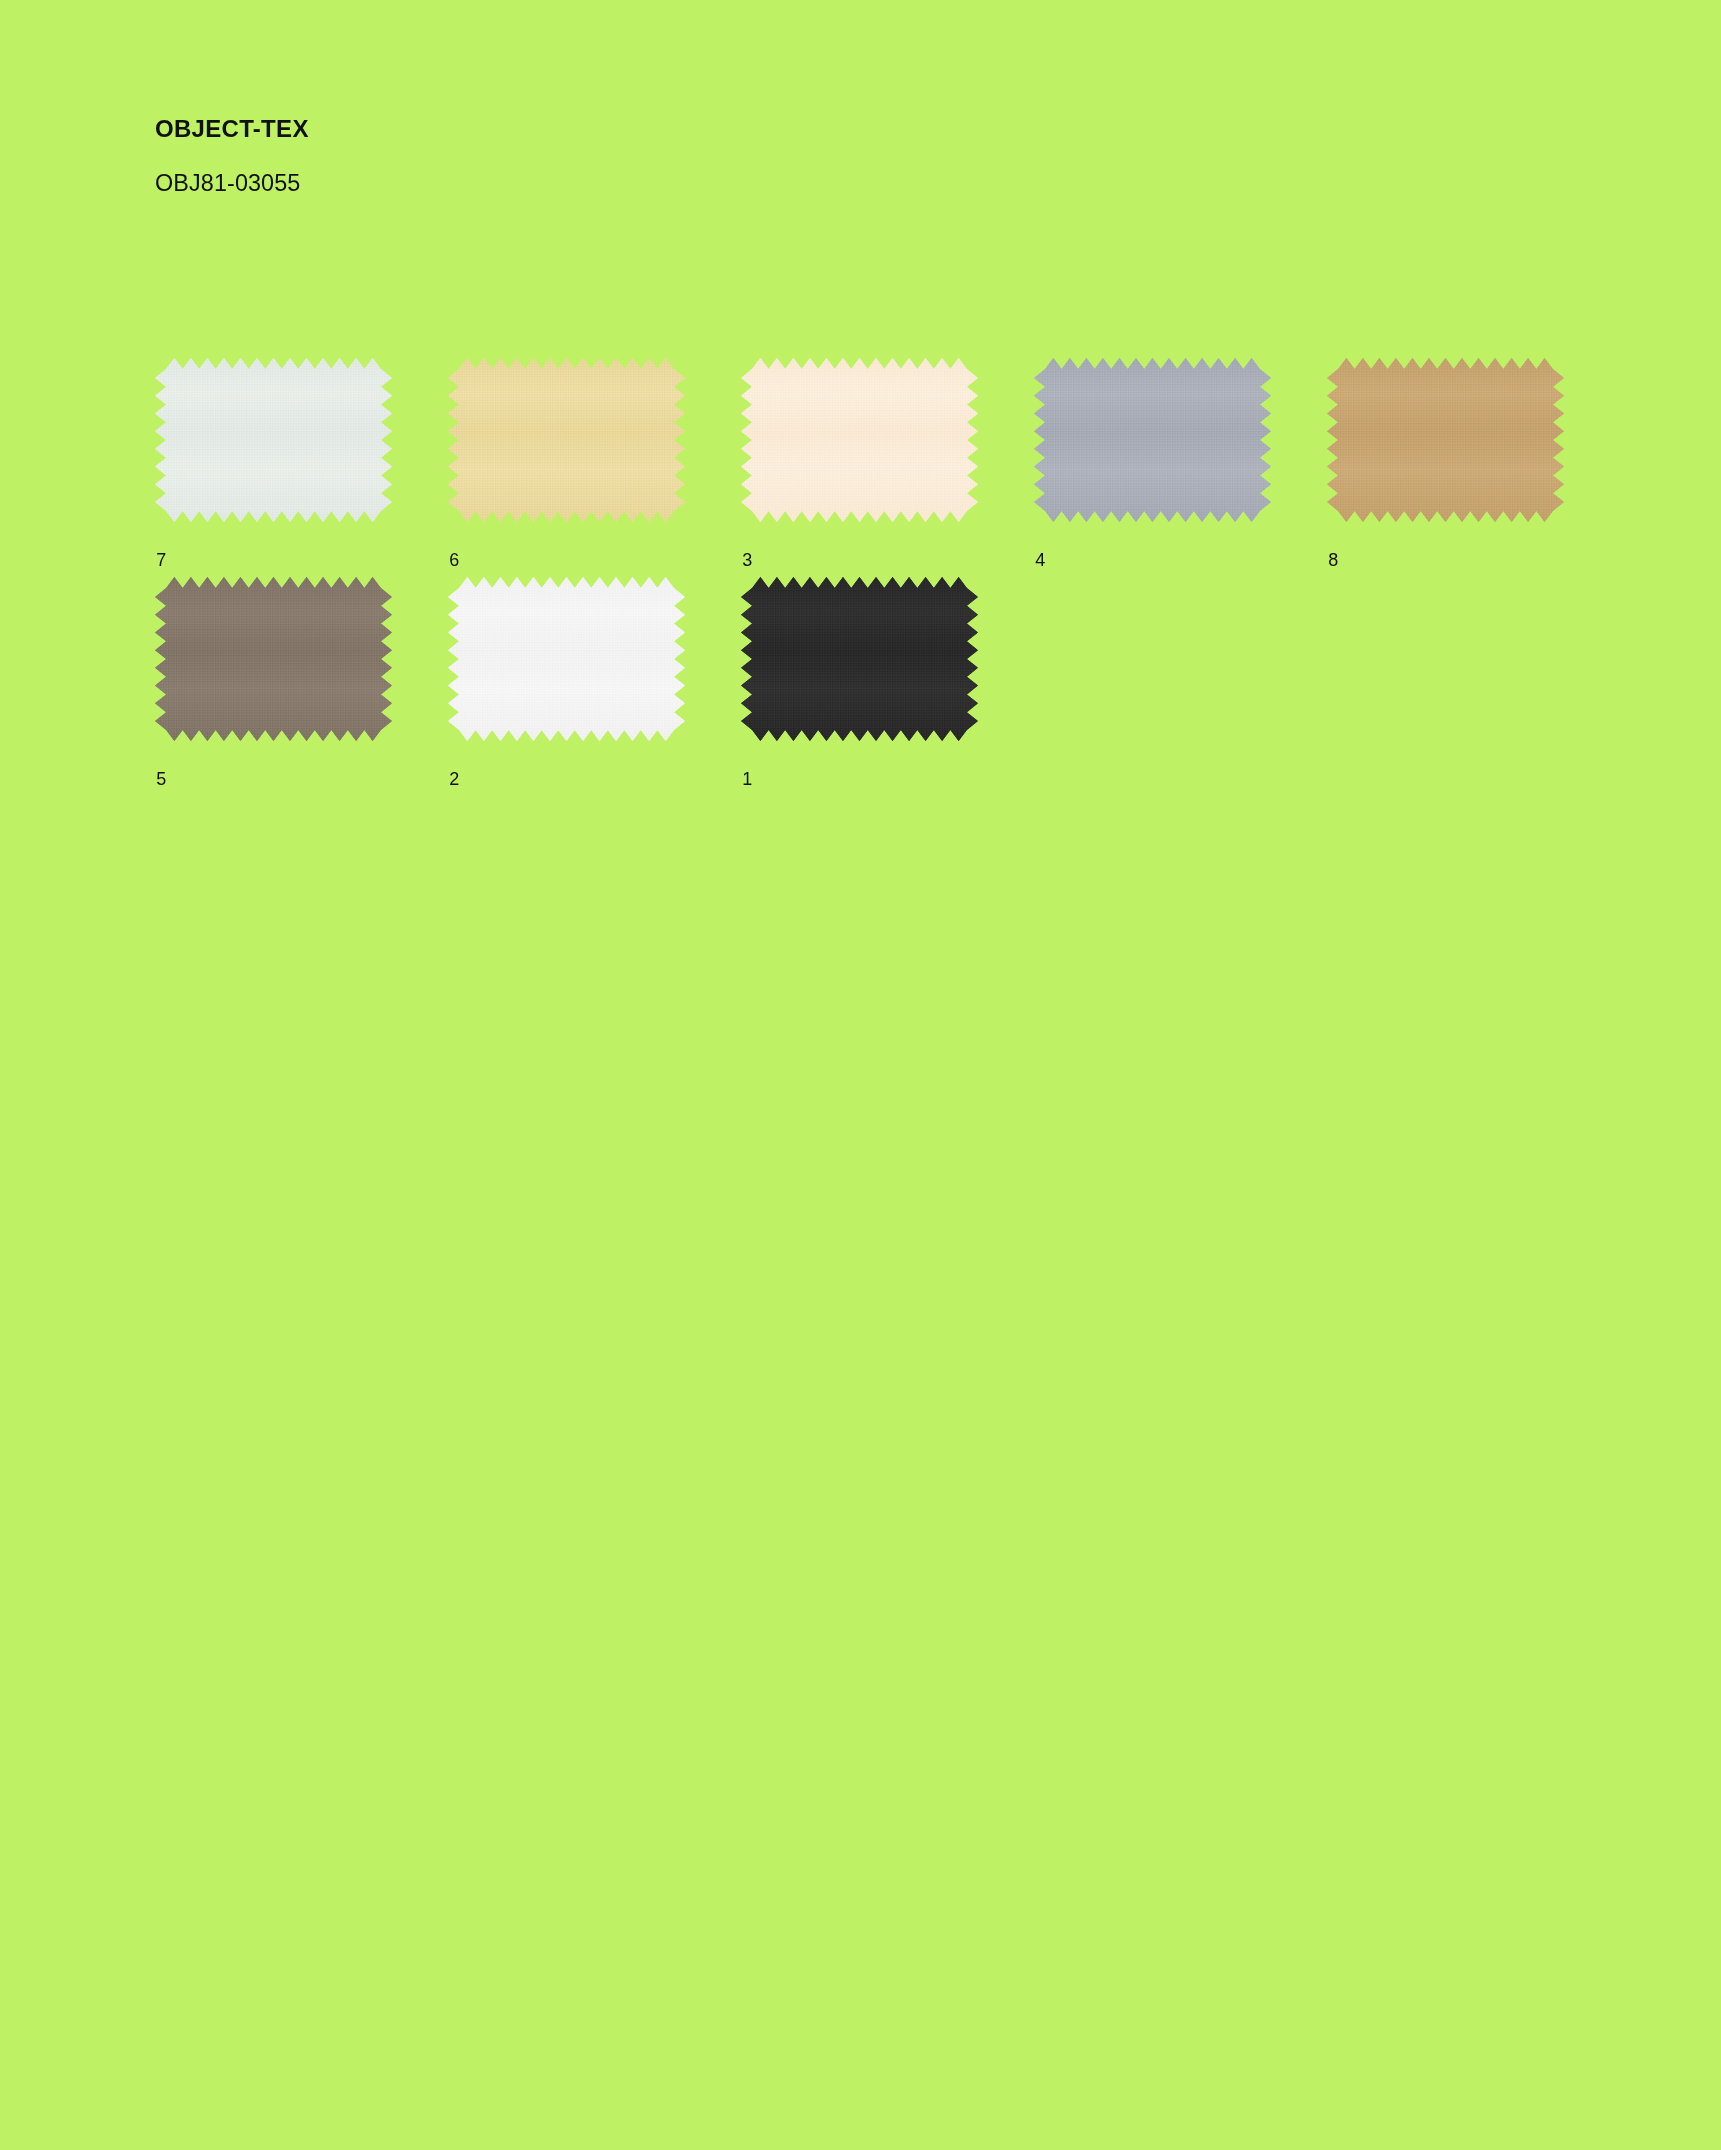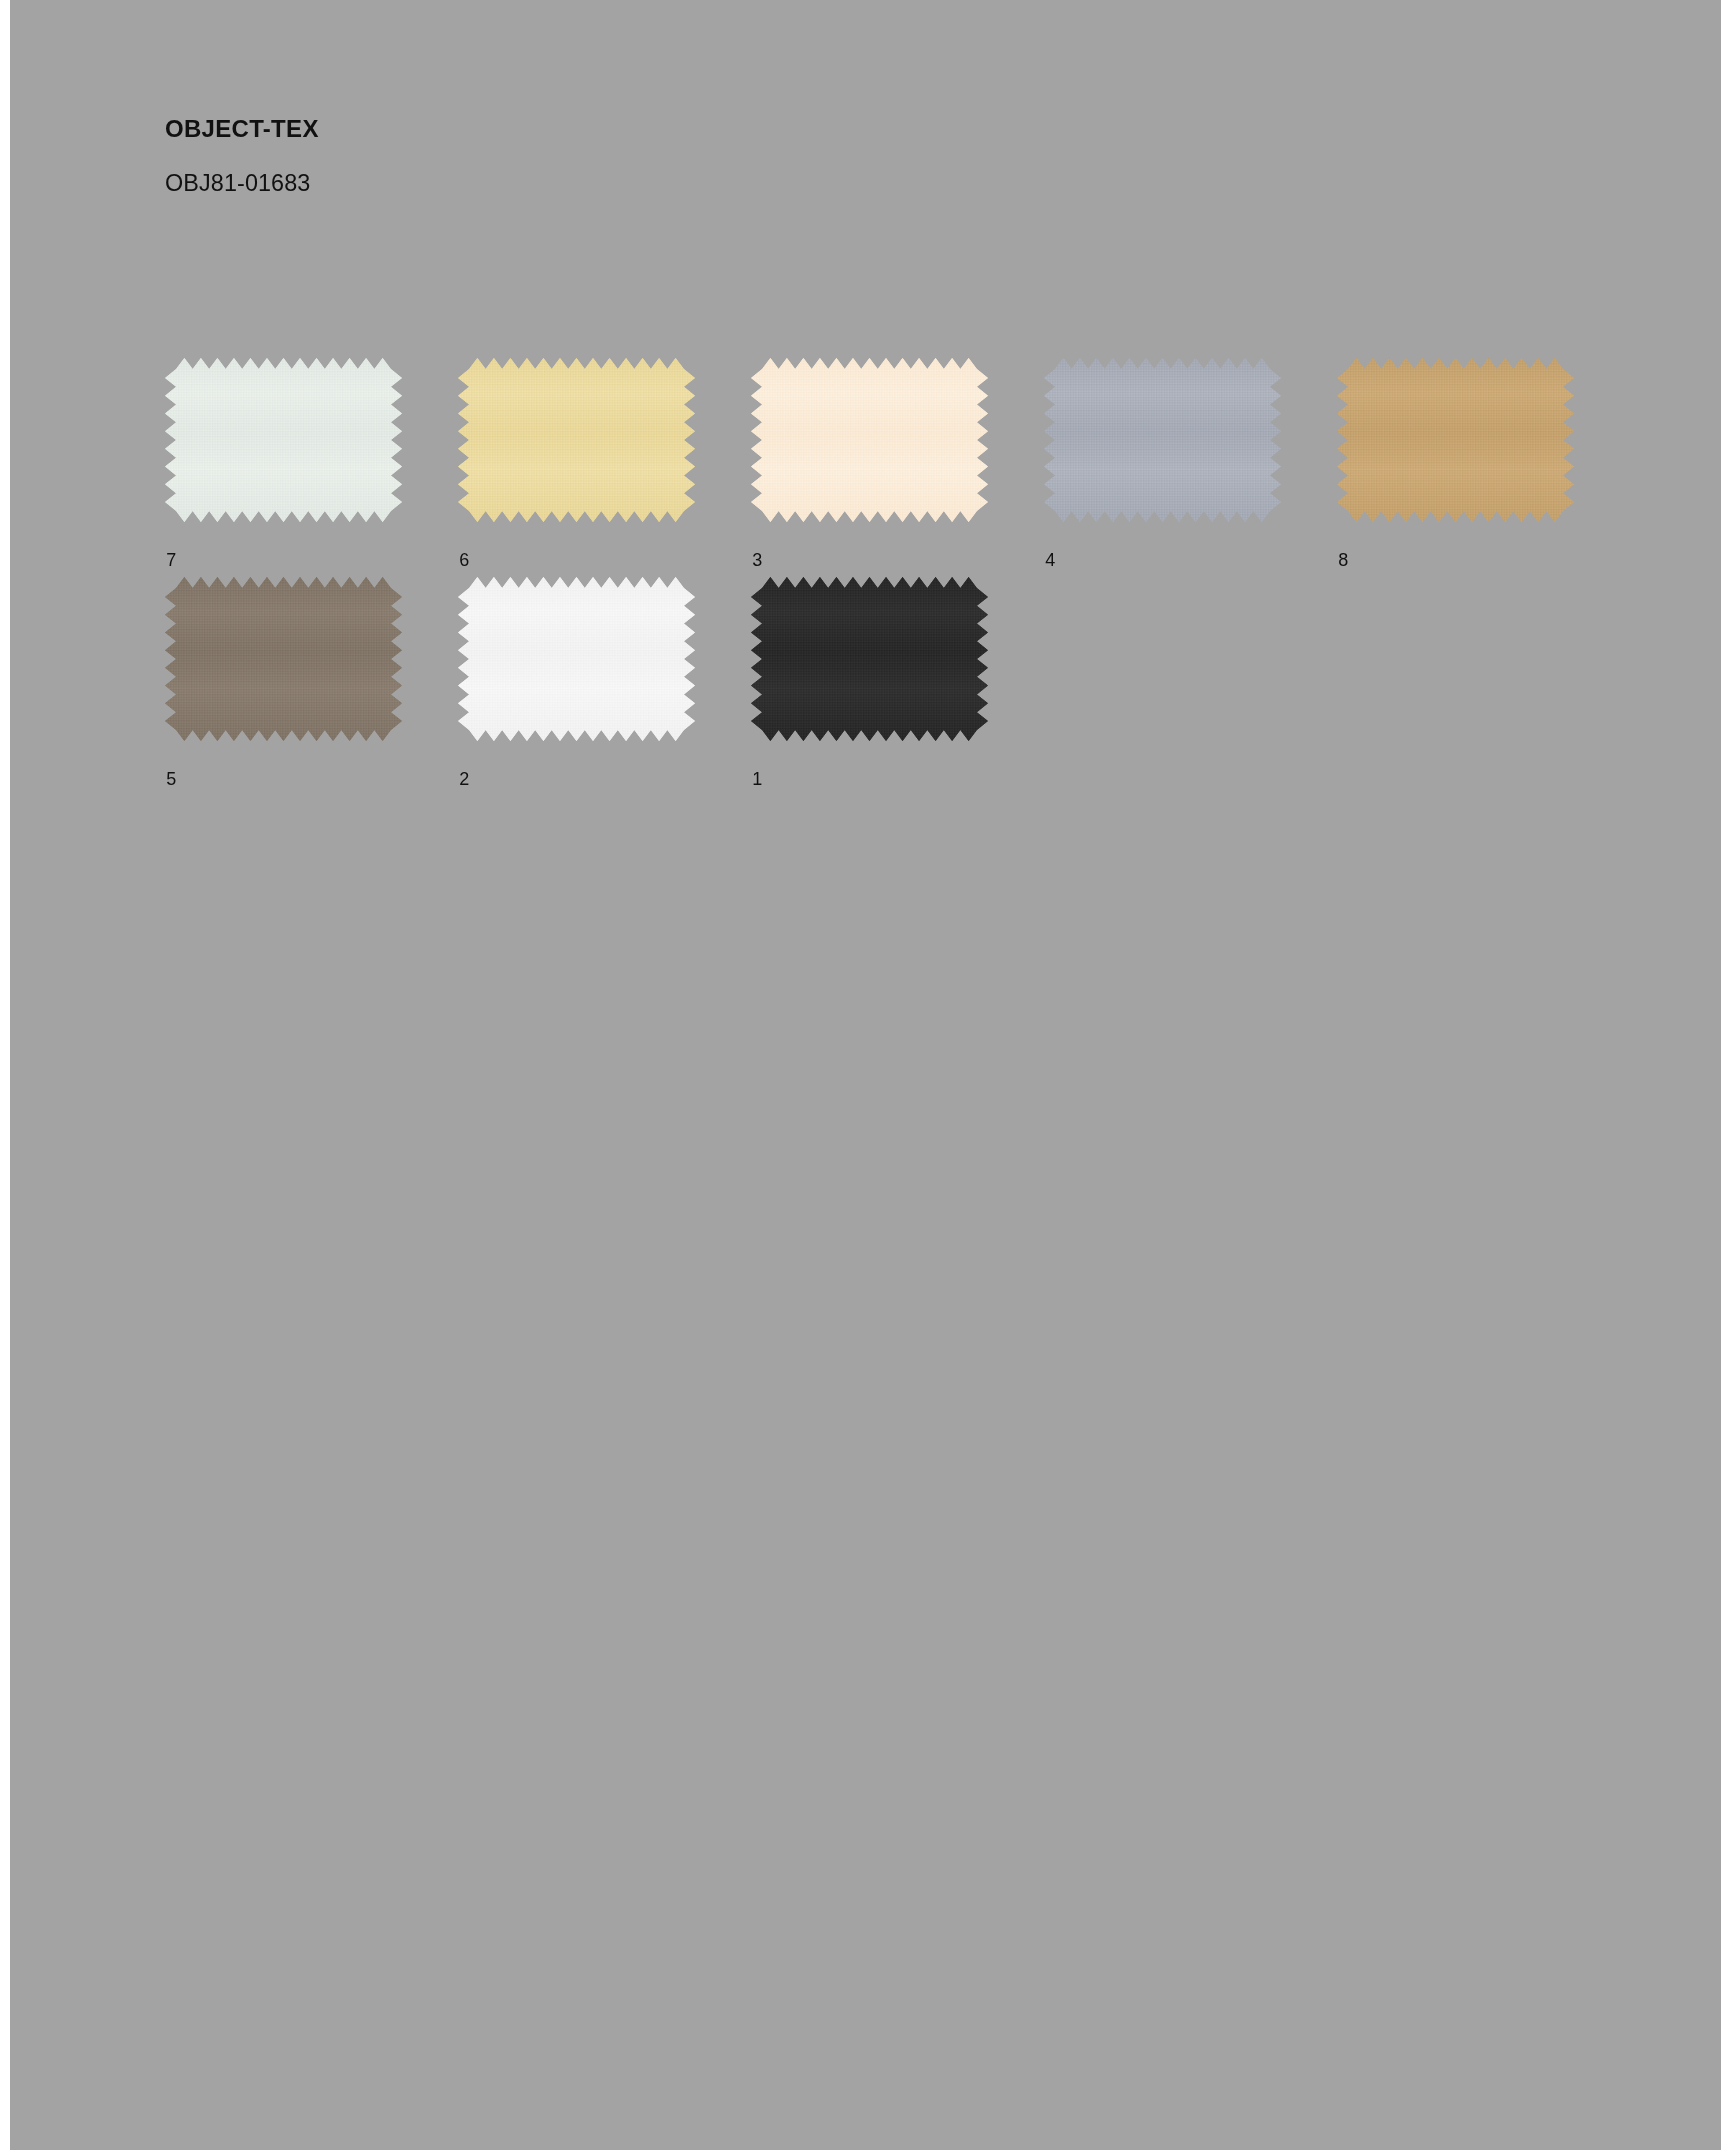--- a/index.html
+++ b/index.html
@@ -14,22 +14,21 @@
     font-family: "Liberation Sans", sans-serif;
     color: #111111;
     -webkit-font-smoothing: antialiased;
     overflow: hidden;
     position: relative;
   }
 
   #page {
     position: absolute;
     inset: 0;
-    background: #a3a3a3;
-    margin-left: 10px;
+    background: #bef264;
   }
 
   
   .header {
     position: absolute;
     left: 155px;
     top: 116px;
     width: 1040px;
   }
   .brand-title {
@@ -91,21 +90,21 @@
     letter-spacing: 0.2px;
   }
 </style>
 </head>
 <body>
 
 <div id="page">
 
   <div class="header">
     <h1 class="brand-title">OBJECT-TEX</h1>
-    <div class="sku-code">OBJ81-01683</div>
+    <div class="sku-code">OBJ81-03055</div>
   </div>
 
   <div class="swatch-grid" id="swatch-grid">
       <div class="swatch-row">
         <div class="swatch-cell">
           <div class="swatch-figure">
             <svg viewBox="0 0 364 252" width="237" height="164">
               <defs>
                 <clipPath id="clip-sw0">
                   <path d="M 17 17 L 29.692307692307693 0 L 42.38461538461539 17 L 55.07692307692307 0 L 67.76923076923077 17 L 80.46153846153845 0 L 93.15384615384615 17 L 105.84615384615384 0 L 118.53846153846153 17 L 131.23076923076923 0 L 143.9230769230769 17 L 156.6153846153846 0 L 169.3076923076923 17 L 182 0 L 194.69230769230768 17 L 207.3846153846154 0 L 220.07692307692307 17 L 232.76923076923075 0 L 245.46153846153845 17 L 258.15384615384613 0 L 270.8461538461538 17 L 283.53846153846155 0 L 296.2307692307692 17 L 308.9230769230769 0 L 321.6153846153846 17 L 334.30769230769226 0 L 347 17 L 364 30.625 L 347 44.25 L 364 57.875 L 347 71.5 L 364 85.125 L 347 98.75 L 364 112.375 L 347 126 L 364 139.625 L 347 153.25 L 364 166.875 L 347 180.5 L 364 194.125 L 347 207.75 L 364 221.375 L 347 235 L 334.3076923076923 252 L 321.61538461538464 235 L 308.9230769230769 252 L 296.2307692307692 235 L 283.53846153846155 252 L 270.84615384615387 235 L 258.1538461538462 252 L 245.46153846153845 235 L 232.76923076923077 252 L 220.0769230769231 235 L 207.3846153846154 252 L 194.6923076923077 235 L 182 252 L 169.30769230769232 235 L 156.6153846153846 252 L 143.92307692307693 235 L 131.23076923076925 252 L 118.53846153846155 235 L 105.84615384615387 252 L 93.15384615384616 235 L 80.46153846153845 252 L 67.76923076923077 235 L 55.076923076923094 252 L 42.384615384615415 235 L 29.692307692307736 252 L 17 235 L 0 221.375 L 17 207.75 L 0 194.125 L 17 180.5 L 0 166.875 L 17 153.25 L 0 139.625 L 17 126 L 0 112.375 L 17 98.75 L 0 85.125 L 17 71.5 L 0 57.875 L 17 44.25 L 0 30.625 L 17 17 Z"></path>

